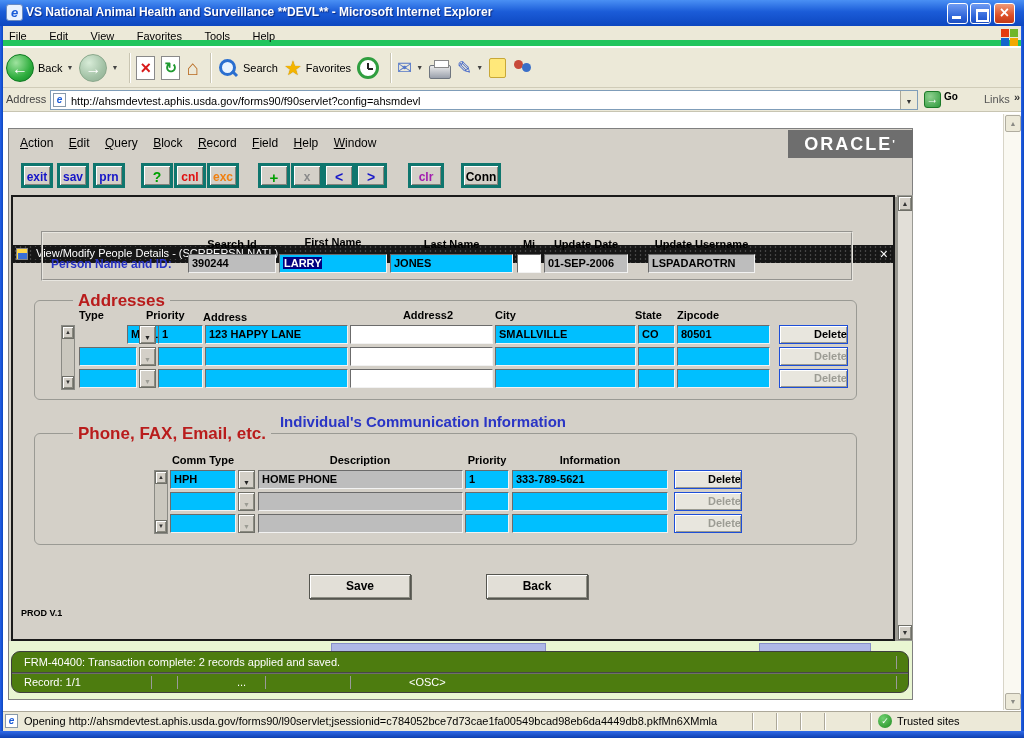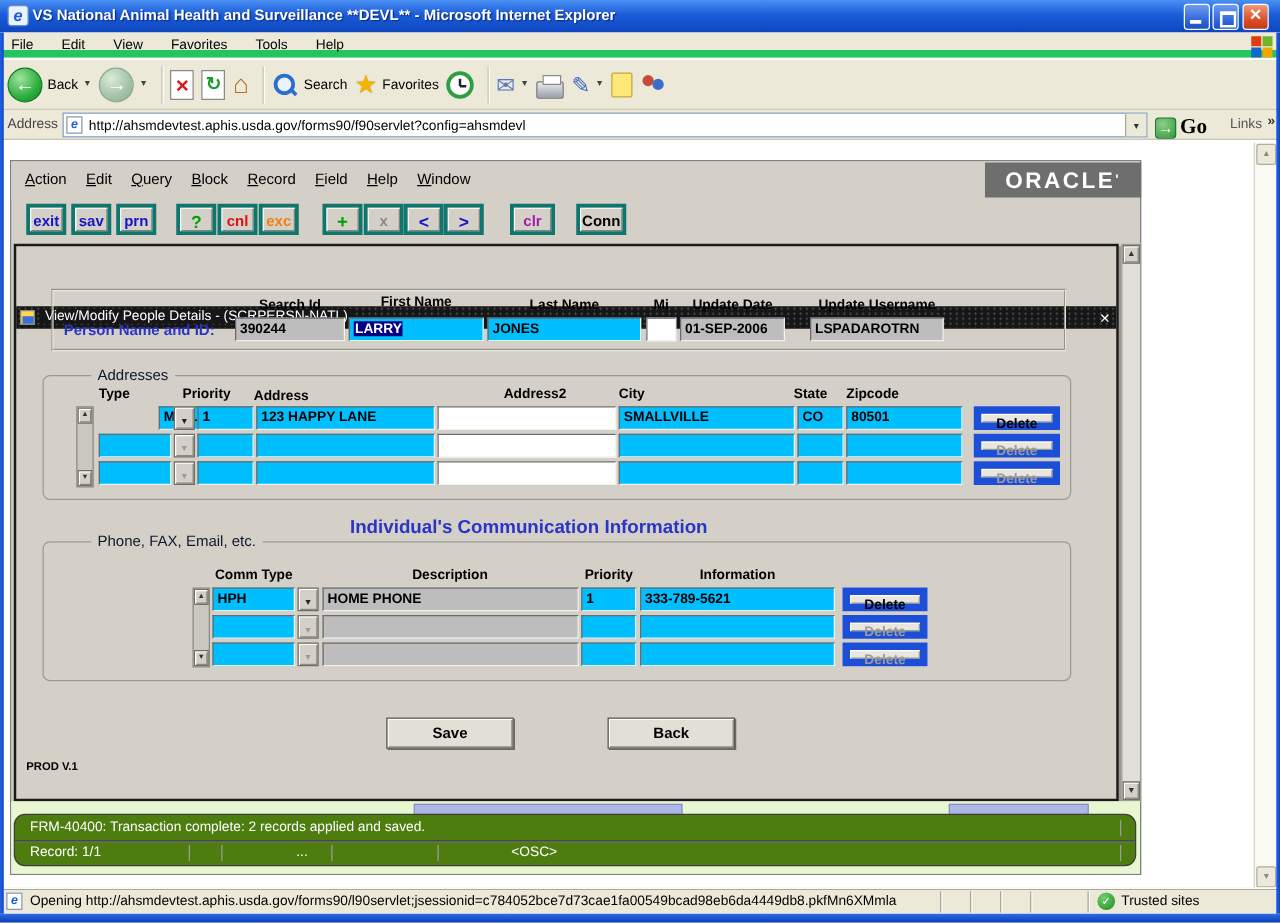--- a/index.html
+++ b/index.html
@@ -79,21 +79,21 @@
   .addrlabel { position:absolute; left:6px; top:5px; font-size:11px; color:#444; }
   .addrinput { position:absolute; left:50px; top:2px; width:868px; height:20px; background:#fff;
     border:1px solid #7f9db9; font-size:11px; line-height:18px; }
   .addrinput .txt { position:absolute; left:20px; top:1px; white-space:nowrap; color:#000; }
   .docic { position:absolute; left:2px; top:2px; width:13px; height:14px; background:#fff; border:1px solid #8899aa;
     color:#1b5cd8; font-weight:bold; font-style:italic; font-size:10px; line-height:12px; text-align:center; }
   .docic::before { content:"e"; }
   .addrdrop { position:absolute; right:0; top:0; width:17px; height:18px; background:#ece9d8;
     border-left:1px solid #aca899; text-align:center; }
   .addrdrop::before { content:"▼"; font-size:7px; color:#333; line-height:17px; }
-  .gobox { position:absolute; left:924px; top:3px; display:flex; gap:3px; align-items:flex-end; font-size:17px; font-weight:bold;font-family:Liberation Serif, serif; }
+  .gobox { position:absolute; left:924px; top:3px; display:flex; gap:3px; align-items:flex-start; font-size:10px; font-weight:bold; }
   .goic { width:17px; height:17px; background:radial-gradient(circle at 35% 30%, #8ed08e, #2f9a3c); border:1px solid #1c7a28;
     border-radius:3px; color:#fff; text-align:center; line-height:15px; font-size:12px; }
   .goic::before { content:"→"; }
   .linksbox { position:absolute; left:984px; top:5px; font-size:11px; color:#555; }
   .chev { position:absolute; left:1014px; top:3px; font-size:11px; font-weight:bold; color:#333; }
 
   
   .applet { left:8px; top:128px; width:905px; height:572px; background:#d4d0c8; border:1px solid #808080; }
   .omenubar { position:absolute; left:0; top:0; width:903px; height:30px; background:#d4d0c8; }
   .omenu-item { display:inline-block; margin:7px 0 0 11px; font-size:12px; color:#000; }
@@ -113,35 +113,35 @@
     background-image:radial-gradient(#454545 1px, transparent 1.2px); background-size:5px 4px;margin-top:48px; }
   .otitle .wtxt { position:absolute; left:19px; top:2px; color:#fff; font-size:11px; white-space:nowrap;
     background:#161616; padding:0 4px; }
   .wicon { position:absolute; left:3px; top:3px; width:12px; height:12px; background:#ffd84a; border:1px solid #888; }
   .wicon::before { content:""; position:absolute; left:1px; top:4px; width:9px; height:6px; background:#3a6fd8; }
   .oclose { position:absolute; right:5px; top:0px; color:#fff; font-size:14px; line-height:18px; }
   .oclose::before { content:"×"; }
 
   .gbox { position:absolute; border:2px groove #e8e6e0; }
   .fset { position:absolute; border:1px solid #9a9a94; border-radius:6px; }
-  .legend { position:absolute; top:-8px; background:#d4d0c8; padding:0 5px; color:#0f172a;
-    font-weight:normal; font-size:12px; line-height:15px; white-space:nowrap; }
+  .legend { position:absolute; top:-8px; background:#d4d0c8; padding:0 5px; color:#b91c1c;
+    font-weight:bold; font-size:17px; line-height:15px; white-space:nowrap; }
   .hdr { position:absolute; font-size:11px; font-weight:bold; color:#000; white-space:nowrap; text-align:center; }
   .blulabel { color:#2a35c5; font-weight:bold; font-size:12px; white-space:nowrap; }
 
   .fld { position:absolute; height:19px; font-size:11px; font-weight:bold; color:#000; padding:2px 0 0 3px;
     border:1px solid; border-color:#6b6b6b #f2f2f2 #f2f2f2 #6b6b6b; overflow:hidden; white-space:nowrap; }
   .cyan  { background:#00bfff; }
   .grayf { background:#bdbdbd; }
   .whitef{ background:#ffffff; }
   .sel { background:#000080; color:#fff; padding:0 1px; }
 
-  .btn3d { position:absolute; background:#e8e6de; border:6px solid #1d4ed8;
+  .btn3d { position:absolute; background:#e8e6de; border:1px solid #1d4ed8;
     box-shadow:inset 1px 1px 0 #fff, inset -1px -1px 0 #9a9a90;
-    font-weight:bold; font-size:11px; text-align:center; color:#000; padding-top:2px; }
+    font-weight:bold; font-size:11px; text-align:right; color:#000; padding-top:2px; }
   .btn3d.dis { color:#9c9c94; }
   .bigbtn { position:absolute; width:102px; height:25px; background:#e2dfd7; border:1px solid #55554f;
     box-shadow:inset 1px 1px 0 #fff, inset -1px -1px 0 #8f8f85, 1px 1px 0 #6a6a62;
     font-weight:bold; font-size:12px; text-align:center; line-height:23px; }
 
   .drop { position:absolute; width:17px; height:19px; background:#d4d0c8; border:1px solid #6f6f68;
     box-shadow:inset 1px 1px 0 #fff, inset -1px -1px 0 #8a8a80; text-align:center; }
   .drop::before { content:"▼"; font-size:7px; color:#222; line-height:16px; }
   .drop.dis::before { color:#9c9c94; }
 

